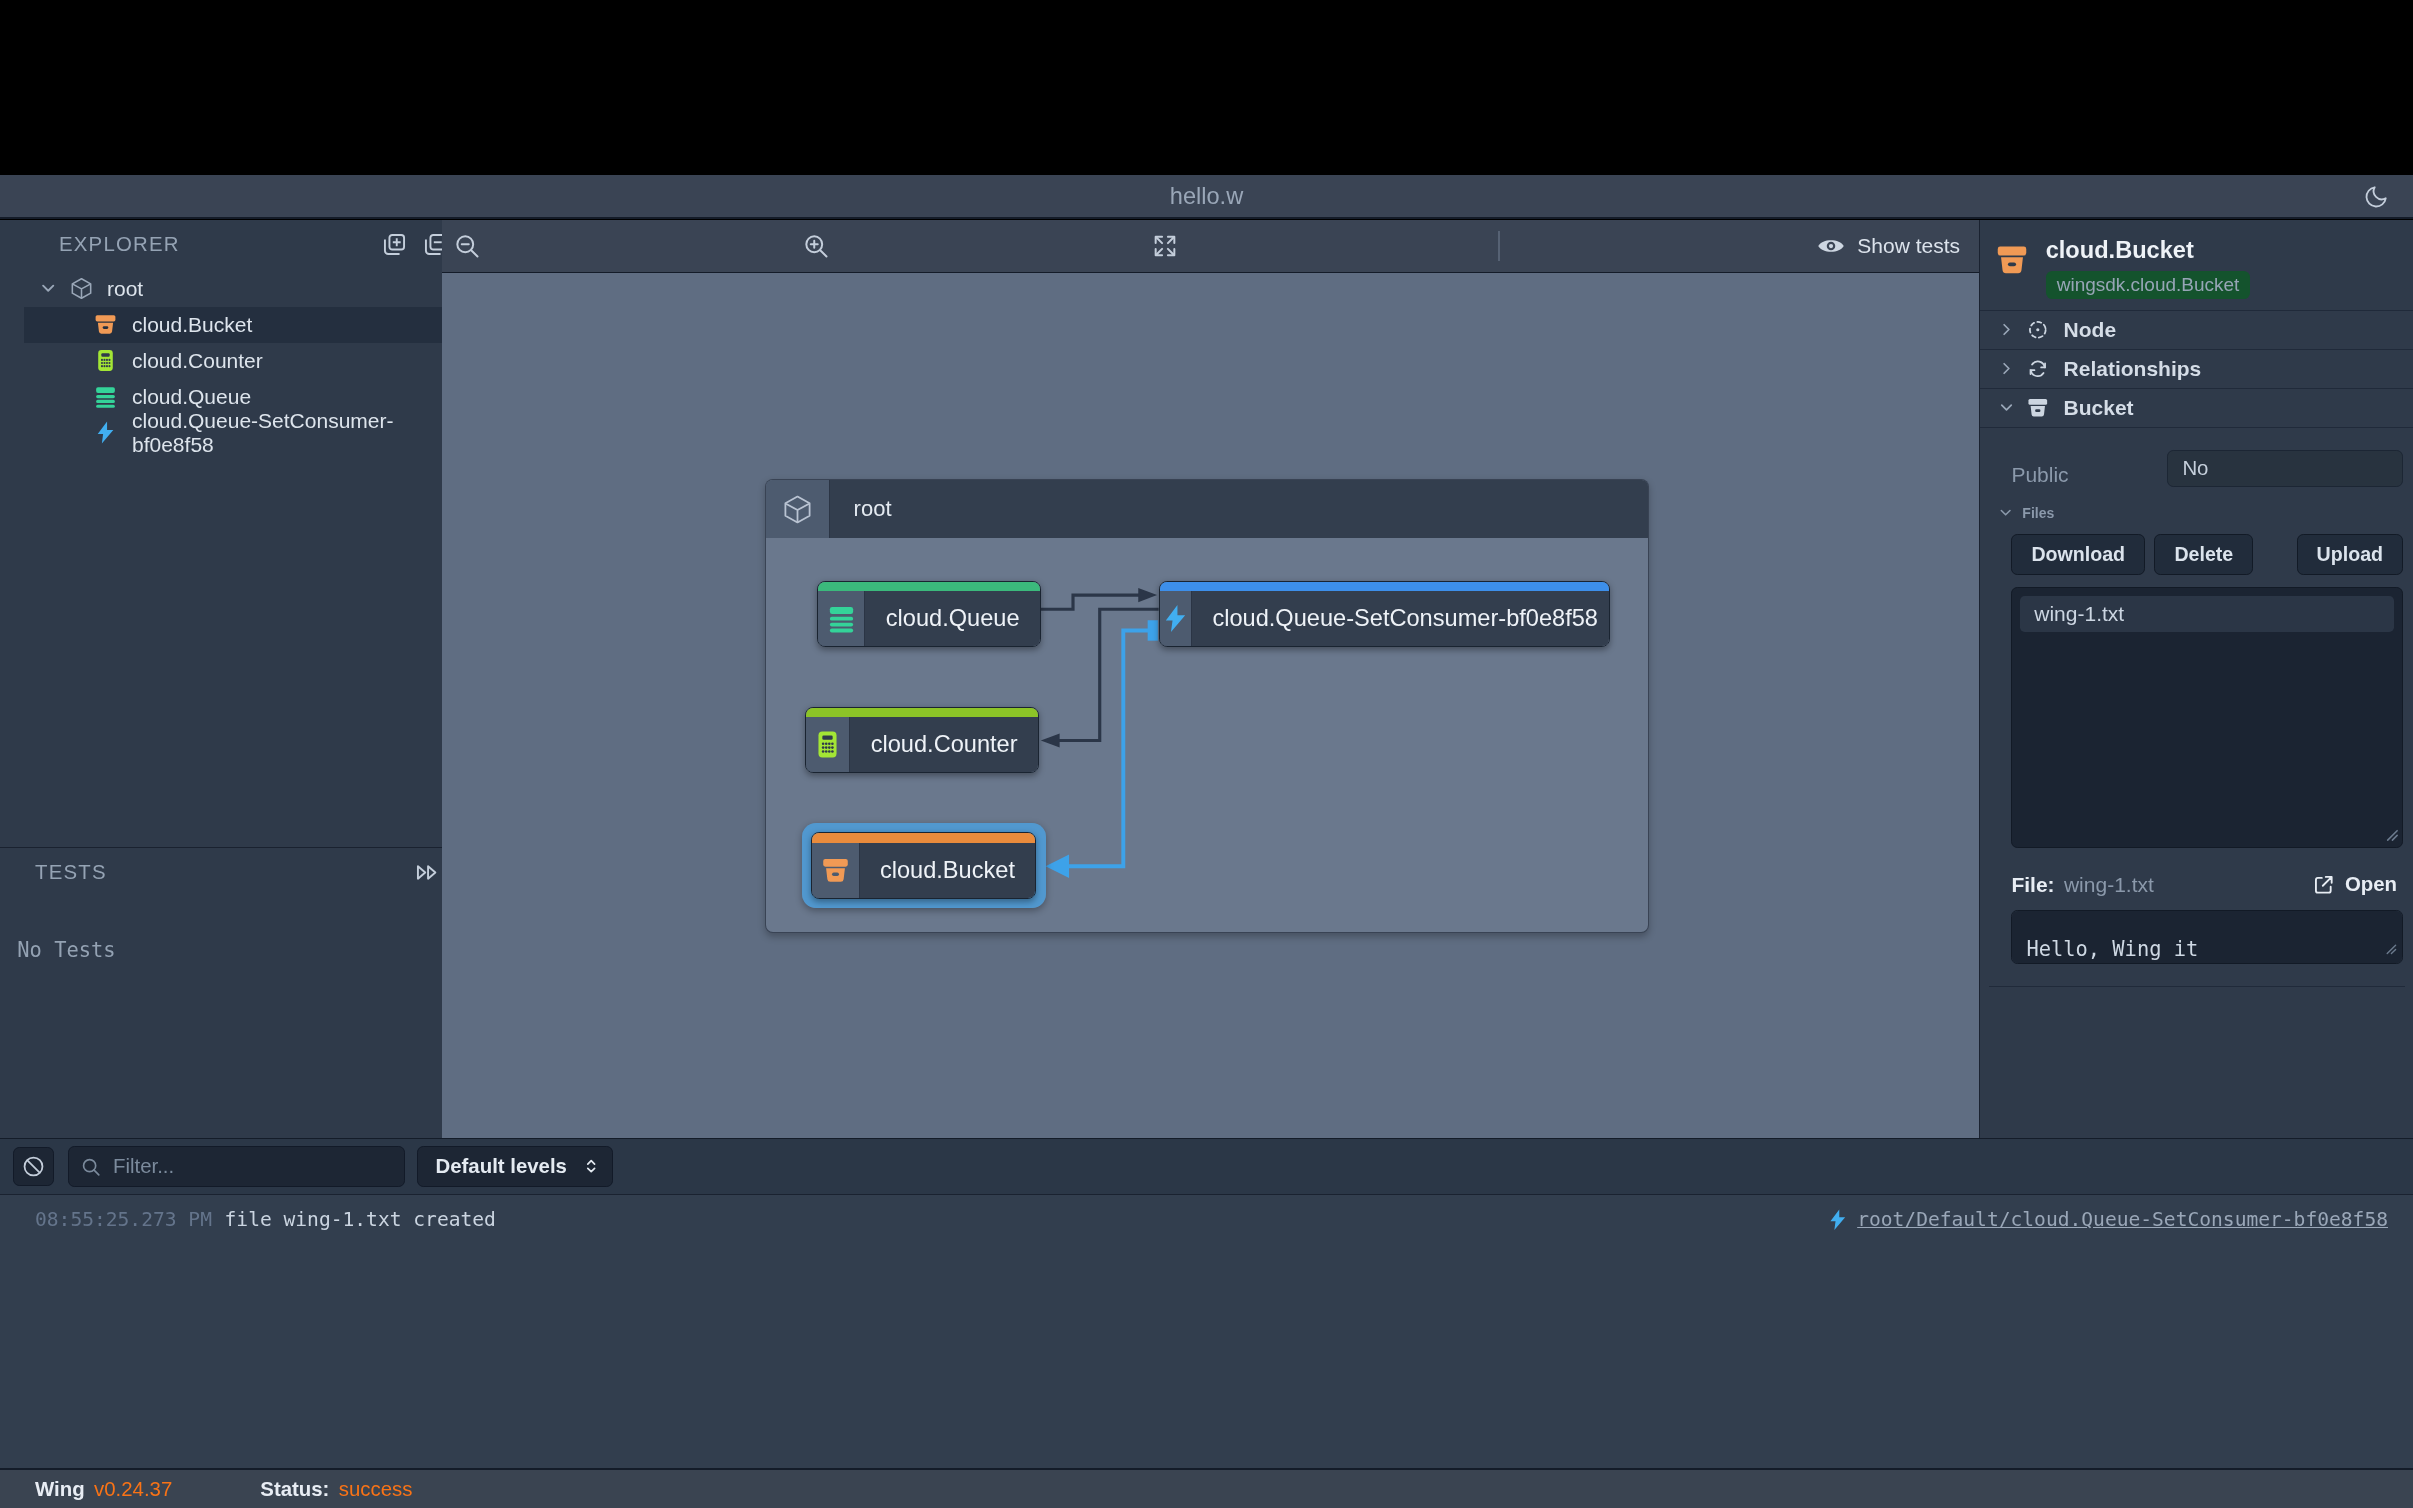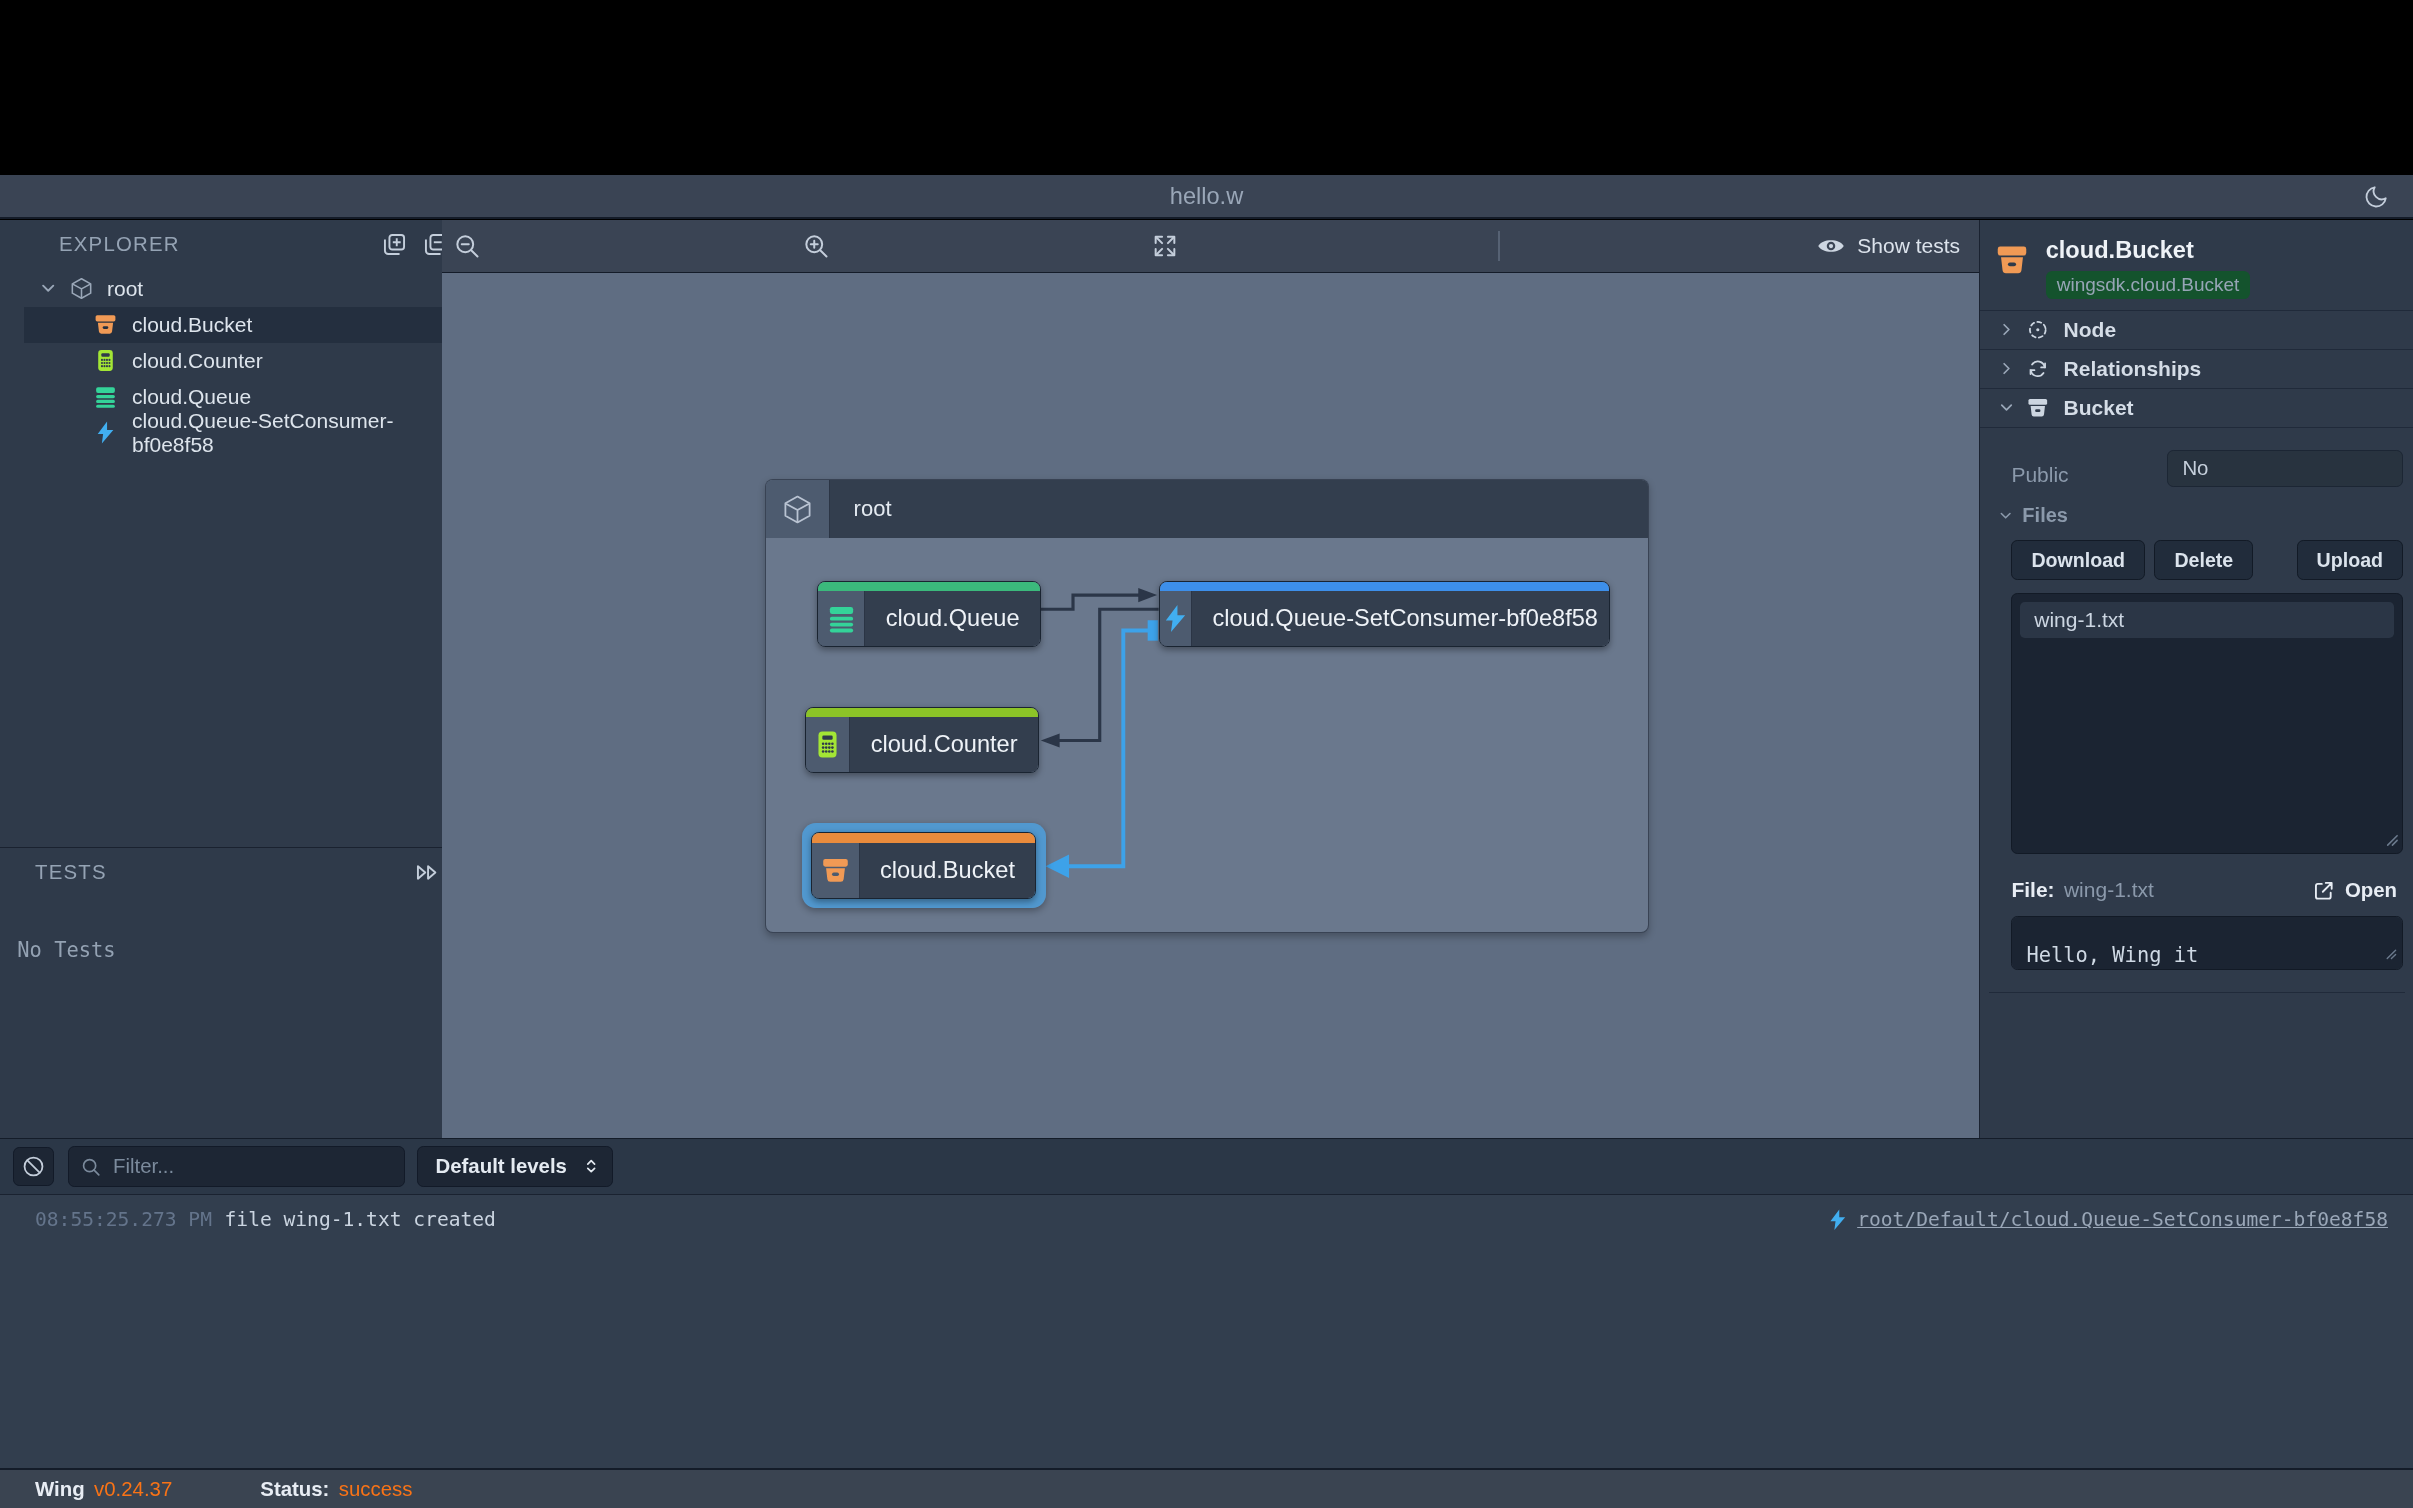--- a/index.html
+++ b/index.html
@@ -66,21 +66,21 @@
   .insp-section{display:flex;align-items:center;height:38px;padding-left:12.6px;border-bottom:1.6px solid #202a3a;color:#d5dde7;cursor:pointer;}
   .insp-section .chev{color:#9aa7b8;display:flex;width:27px;justify-content:center;}
   .insp-section .s-icon{display:flex;margin:0 3.1px 0 6.3px;color:#cdd6e1;}
   .insp-section .s-label{margin-left:11px;font-size:21px;font-weight:bold;}
   .insp-body{padding:11px 9.4px 0 9.4px;}
   .field-row{display:flex;align-items:flex-end;margin:11px 0 0 22px;}
   .field-label{width:156px;color:#8b99ab;font-size:21px;}
   .field-value{flex:1;margin-right:1.6px;background:#28333f;border:1.6px solid #1c2634;border-radius:6.3px;height:35px;display:flex;align-items:center;padding-left:14px;color:#c6d0dc;font-size:20.4px;}
   .sub-row{display:flex;align-items:center;margin:17.3px 0 0 4.7px;color:#8b99ab;cursor:pointer;}
   .sub-row .chev{display:flex;width:23.6px;justify-content:center;}
-  .sub-row .sub-label{margin-left:4.7px;font-size:20px;font-weight:bold;}
+  .sub-row .sub-label{margin-left:4.7px;font-size:14px;font-weight:bold;}
   .btn-row{display:flex;align-items:center;margin:12.6px 1.6px 0 22px;}
   .btn{background:#212c3b;border:1.6px solid #121a26;border-radius:6.3px;color:#dbe3ec;font-size:19.6px;font-weight:bold;padding:7.9px 19px;cursor:pointer;font-family:"Liberation Sans",sans-serif;}
   .btn + .btn{margin-left:9.4px;}
   .btn-row .spacer{flex:1;}
   .file-list{position:relative;margin:12.6px 1.6px 0 22px;height:259px;background:#1b2432;border:1.6px solid #121a26;border-radius:6.3px;}
   .file-item{margin:7.9px;height:36px;background:#2b3646;border-radius:4.7px;display:flex;align-items:center;padding-left:14px;color:#ccd6e2;font-size:21px;cursor:pointer;}
   .grip{position:absolute;right:3.1px;bottom:3.1px;color:#6b7a8d;}
   .fileinfo-row{display:flex;align-items:center;margin:23.6px 1.6px 0 22px;}
   .fileinfo-row .fi-label{color:#e8edf4;font-size:21px;font-weight:bold;}
   .fileinfo-row .fi-name{margin-left:9.4px;color:#8b99ab;font-size:21px;}

